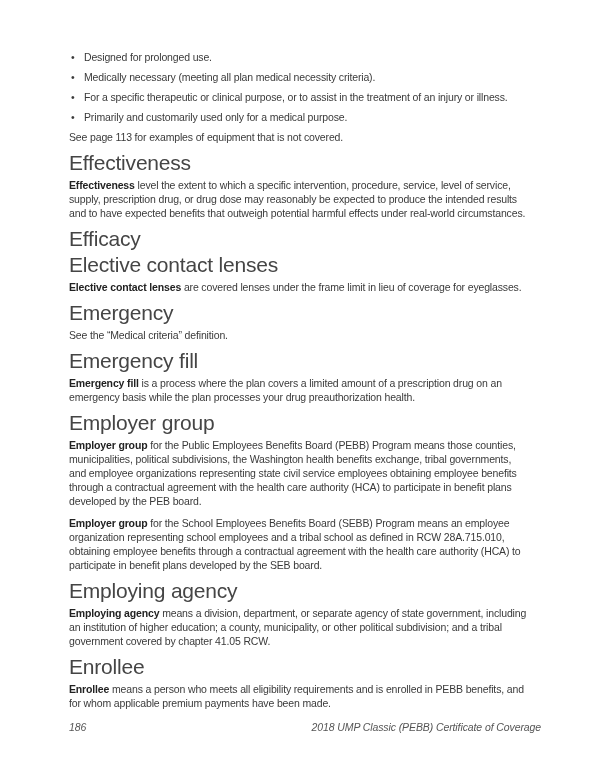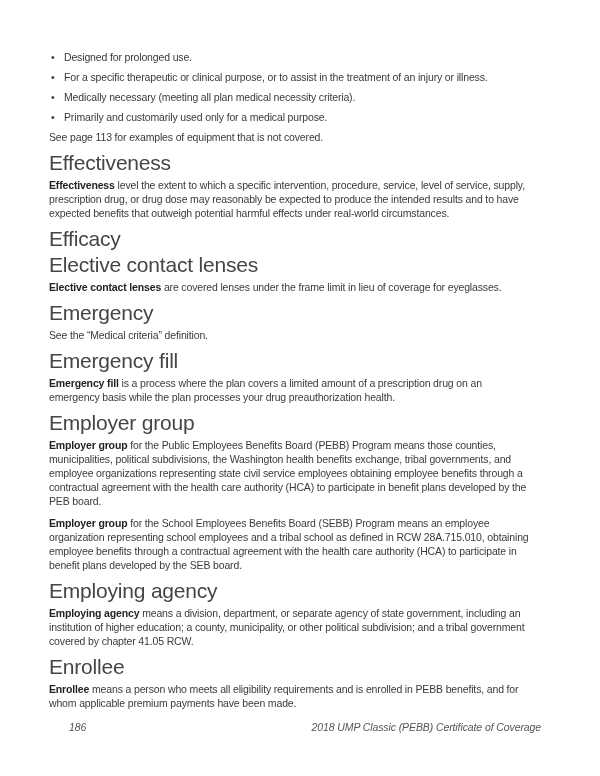--- a/index.html
+++ b/index.html
@@ -6,21 +6,21 @@
     margin: 0;
     padding: 0;
     background: #ffffff;
   }
   .page {
     position: relative;
     width: 600px;
     height: 776px;
     background: #ffffff;
     box-sizing: border-box;
-    padding: 50px 69px 0 49px;
+    padding: 50px 69px 0 69px;
     font-family: "Liberation Sans", "DejaVu Sans", sans-serif;
     color: #3a3a3a;
     overflow: hidden;
   }
   .bullet-list {
     list-style: none;
     margin: 0 0 4px 0;
     padding: 0;
   }
   .bullet-list li {
@@ -74,22 +74,22 @@
     letter-spacing: -0.1px;
   }
 </style>
 </head>
 <body>
 
 <div class="page">
 
   <ul class="bullet-list">
     <li><span>Designed for prolonged use.</span></li>
+    <li><span>Medically necessary (meeting all plan medical necessity criteria).</span></li>
     <li><span>For a specific therapeutic or clinical purpose, or to assist in the treatment of an injury or illness.</span></li>
-    <li><span>Medically necessary (meeting all plan medical necessity criteria).</span></li>
     <li><span>Primarily and customarily used only for a medical purpose.</span></li>
   </ul>
   <p class="body-text">See page 113 for examples of equipment that is not covered.</p>
 
   <section class="def">
     <h2 class="def-heading">Effectiveness</h2>
     <p class="body-text"><b>Effectiveness</b><span> level the extent to which a specific intervention, procedure, service, level of service, supply, prescription drug, or drug dose may reasonably be expected to produce the intended results and to have expected benefits that outweigh potential harmful effects under real-world circumstances.</span></p>
   </section>
 
   <section class="def">

